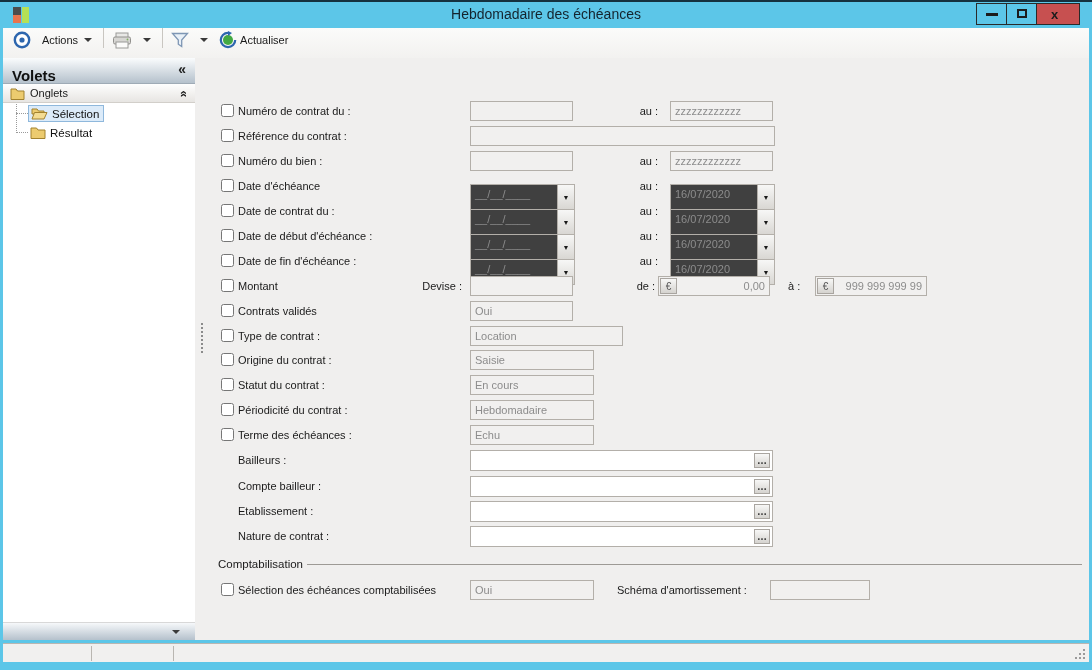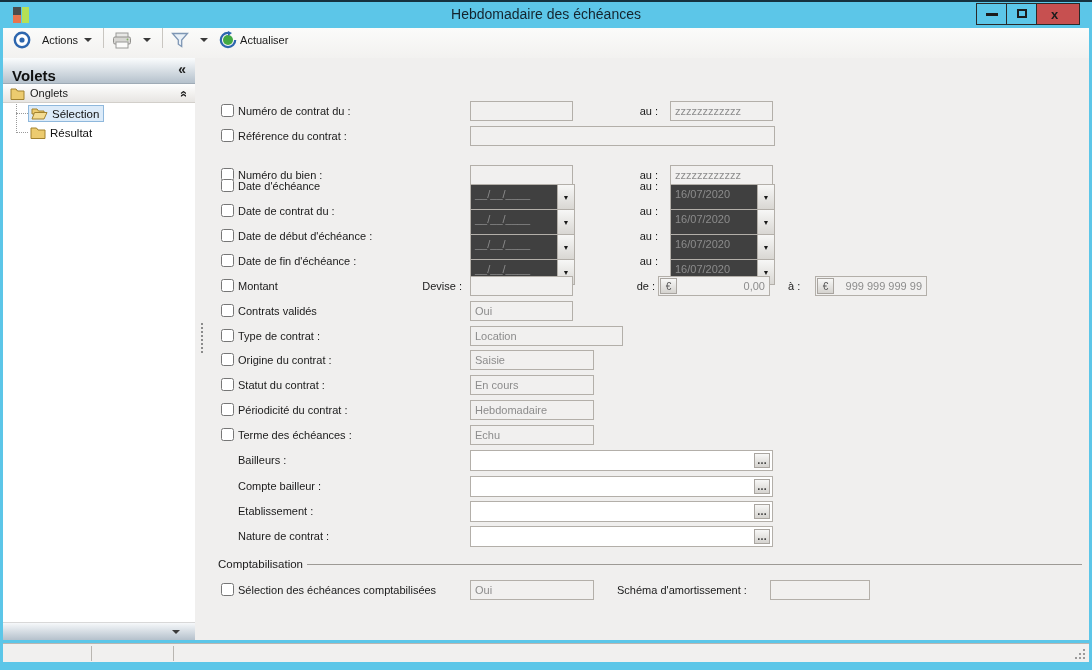--- a/index.html
+++ b/index.html
@@ -223,21 +223,21 @@
       <span class="lbl" style="left:400px; width:48px; text-align:right;">au :</span>
       <input class="inp" style="left: 460px; width: 103px;" value="zzzzzzzzzzzz">
     </div>
 
     <div class="row" style="top:68px;">
       <input type="checkbox" class="cb" style="">
       <span class="lbl main-lbl">Référence du contrat :</span>
       <input class="inp" style="left: 260px; width: 305px;" value="">
     </div>
 
-    <div class="row" style="top:107px;">
+    <div class="row" style="top:93px;">
       <input type="checkbox" class="cb" style="">
       <span class="lbl main-lbl">Numéro du bien :</span>
       <input class="inp" style="left: 260px; width: 103px;" value="">
       <span class="lbl" style="left:400px; width:48px; text-align:right;">au :</span>
       <input class="inp" style="left: 460px; width: 103px;" value="zzzzzzzzzzzz">
     </div>
 
     <div class="row" style="top:118px;">
       <input type="checkbox" class="cb" style="">
       <span class="lbl main-lbl">Date d'échéance</span>

